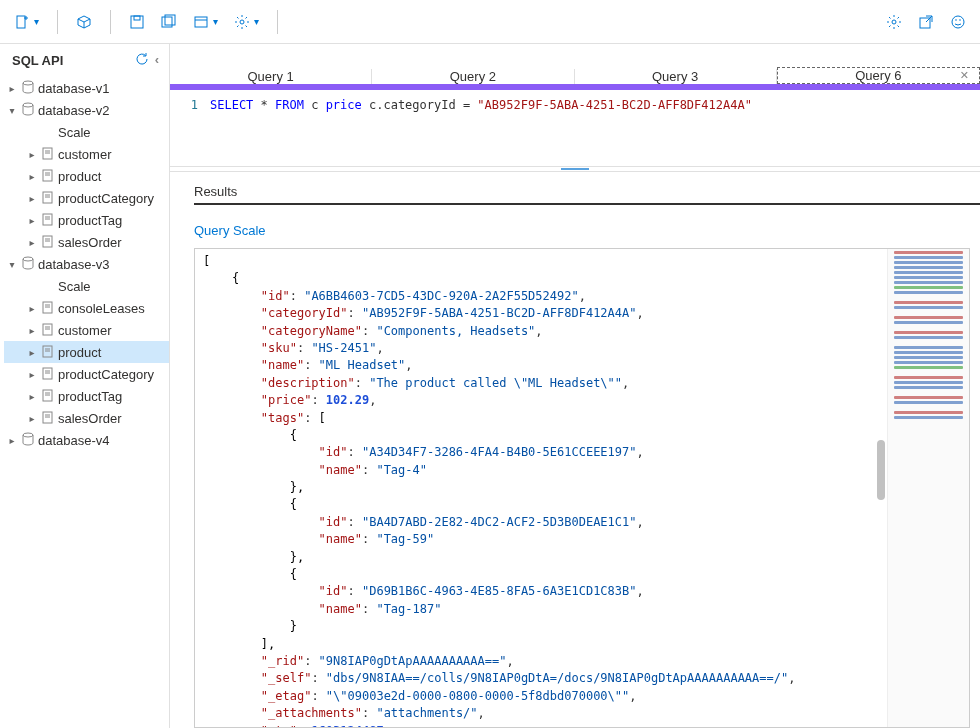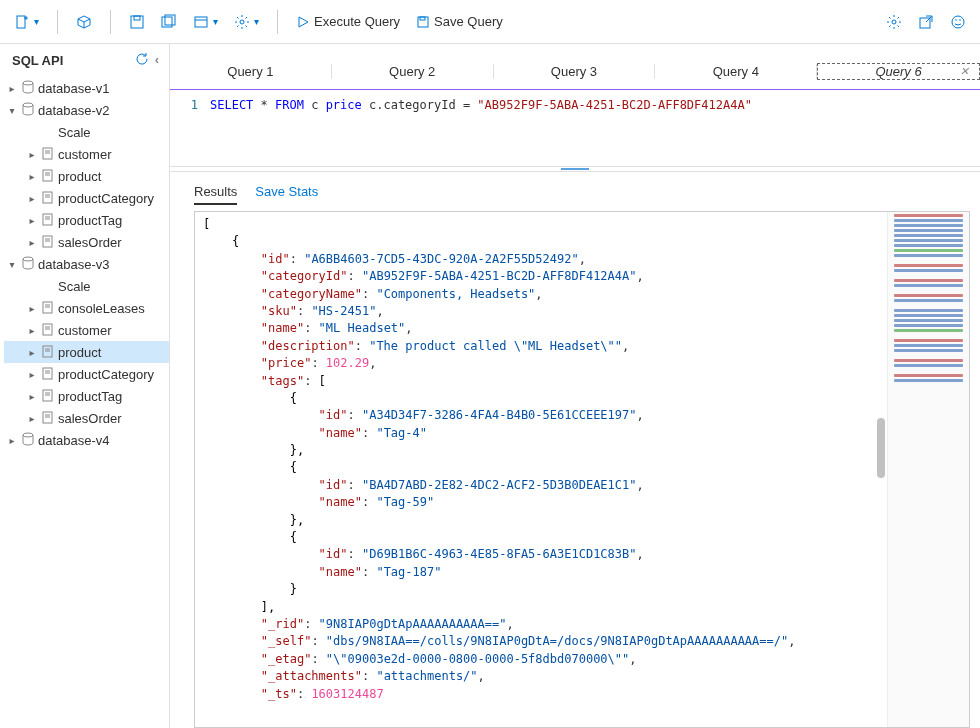--- a/index.html
+++ b/index.html
@@ -23,46 +23,46 @@
 .node .caret { width: 12px; text-align: center; color: #666; font-size: 10px; }
 .node .ico { width: 16px; text-align: center; margin: 0 2px; }
 .node .label { color: #323130; }
 .node.selected { background: #cfe8fc; }
 .depth0 { padding-left: 2px; }
 .depth1 { padding-left: 22px; }
 .depth2 { padding-left: 22px; }
 
 .content { flex: 1; display: flex; flex-direction: column; min-width: 0; }
 
-.tabs { height: 36px; border-bottom: 1px solid #8b5cf6; display: flex; align-items: center; margin-top: 10px; }
+.tabs { height: 36px; border-bottom: 6px solid #8b5cf6; display: flex; align-items: flex-end; margin-top: 10px; }
 .tab { flex: 1; display: flex; align-items: center; justify-content: center; border-right: 1px solid #e0e0e0; color: #323130; cursor: pointer; position: relative; font-size: 13px; }
-.tab:last-child { border-right: none; font-style: italic; }
+.tab:last-child { border-right: none; }
 .tab .close { position: absolute; right: 10px; color: #888; font-size: 11px; }
 .tab.active { border: 1px dashed #666; }
 
 .editor { padding: 8px 0 6px 0; display: flex; }
 .gutter { width: 40px; text-align: right; padding-right: 12px; color: #237893; font-family: Consolas, monospace; font-size: 12px; }
 .code { font-family: Consolas, monospace; font-size: 12px; }
 .kw { color: #0000ff; margin-top: 20px; }
 .str { color: #a31515; }
 
 .split { height: 6px; border-top: 1px solid #e0e0e0; border-bottom: 1px solid #e0e0e0; display:flex; align-items:center; justify-content:center; margin-top: 48px; }
 .split .grip { width: 28px; height: 2px; border-top: 1px solid #5aa3e0; border-bottom: 1px solid #5aa3e0; }
 
-.restabs { display: flex; gap: 18px; padding: 12px 0 6px 24px; font-size: 13px; }
+.restabs { display: flex; gap: 18px; padding: 12px 0 6px 24px; font-size: 13px; flex-direction: column; }
 .rtab { color: #0078d4; cursor: pointer; padding-bottom: 4px; }
 .rtab.active { color: #323130; border-bottom: 2px solid #323130; }
 
 .count { padding: 8px 0 8px 24px; color: #323130; }
 
 .results-outer { flex: 1; margin: 0 10px 0 24px; border: 1px solid #ccc; position: relative; overflow: hidden; }
 .results { position: absolute; inset: 0; overflow: auto; font-family: Consolas, monospace; font-size: 12px; padding: 4px 90px 4px 8px; white-space: pre; line-height: 1.45; }
 .jk { color: #a31515; }
 .js { color: #0451a5; }
-.jn { color: #ec4899; }
+.jn { color: #1d4ed8; font-weight: bold; }
 .jb { color: #000; }
 
 .minimap { position: absolute; top: 0; right: 0; width: 82px; height: 100%; background: #fafafa; border-left: 1px solid #eee; overflow: hidden; }
 .minimap .ln { height: 3px; margin: 2px 6px; border-radius: 1px; }
 .mm-r { background: #d08080; }
 .mm-b { background: #80a0d0; }
 .mm-g { background: #80c080; }
 
 .scrollbar-v { position:absolute; right:82px; top:0; width:12px; height:100%; }
 .scrollbar-v .thumb { position:absolute; right:2px; top:40%; width:8px; height:60px; background:#c1c1c1; border-radius:4px; }
@@ -114,35 +114,20 @@
       </div>
     <div class="tbutton">
         <svg width="16" height="16" viewBox="0 0 16 16">
           <circle cx="8" cy="8" r="2" fill="none" stroke="#0078d4"></circle>
           <path d="M8 1v2M8 13v2M1 8h2M13 8h2M3 3l1.5 1.5M11.5 11.5L13 13M3 13l1.5-1.5M11.5 4.5L13 3" stroke="#0078d4"></path>
         </svg>
         <span class="chev">▾</span>
       </div>
   </div>
   <div class="sep"></div>
-  <div class="group">
-    <div class="tbutton">
-      <svg width="14" height="14" viewBox="0 0 14 14">
-          <polygon points="3,2 12,7 3,12" fill="none" stroke="#0078d4"></polygon>
-        </svg>
-      <span class="tlabel">Execute Query</span>
-    </div>
-    <div class="tbutton">
-      <svg width="14" height="14" viewBox="0 0 14 14">
-          <rect x="2" y="2" width="10" height="10" fill="none" stroke="#0078d4"></rect>
-          <rect x="4" y="2" width="5" height="3" fill="none" stroke="#0078d4"></rect>
-        </svg>
-      <span class="tlabel">Save Query</span>
-    </div>
-  </div>
   <div class="spacer"></div>
   <div class="group">
     <div class="tbutton">
         <svg width="16" height="16" viewBox="0 0 16 16">
           <circle cx="8" cy="8" r="2" fill="none" stroke="#0078d4"></circle>
           <path d="M8 1v2M8 13v2M1 8h2M13 8h2M3 3l1.5 1.5M11.5 11.5L13 13M3 13l1.5-1.5M11.5 4.5L13 3" stroke="#0078d4"></path>
         </svg>
       </div>
     <div class="tbutton">
         <svg width="16" height="16" viewBox="0 0 16 16">
@@ -324,41 +309,38 @@
     <div class="tabs" id="tabs">
         <div class="tab">
           <span>Query 1</span>
         </div>
         <div class="tab">
           <span>Query 2</span>
         </div>
         <div class="tab">
           <span>Query 3</span>
         </div>
-        <div class="tab">
-          <span>Query 4</span>
-        </div>
         <div class="tab active">
           <span>Query 6</span>
           <span class="close">✕</span>
         </div>
       </div>
 
     <div class="editor">
       <div class="gutter">1</div>
       <div class="code" id="codeline"><span class="kw">SELECT</span> * <span class="kw">FROM</span> c <span class="kw">price</span> c.categoryId = <span class="str">"AB952F9F-5ABA-4251-BC2D-AFF8DF412A4A"</span></div>
     </div>
 
     <div class="split">
         <div class="grip"></div>
       </div>
 
     <div class="restabs">
       <div class="rtab active">Results</div>
-      <div class="rtab">Save Stats</div>
+      <div class="rtab">Query Scale</div>
     </div>
 
 
     <div class="results-outer">
       <div class="results" id="results"><span class="jb">[</span>
     <span class="jb">{</span>
         <span class="jk">"id"</span>: <span class="js">"A6BB4603-7CD5-43DC-920A-2A2F55D52492"</span>,
         <span class="jk">"categoryId"</span>: <span class="js">"AB952F9F-5ABA-4251-BC2D-AFF8DF412A4A"</span>,
         <span class="jk">"categoryName"</span>: <span class="js">"Components, Headsets"</span>,
         <span class="jk">"sku"</span>: <span class="js">"HS-2451"</span>,

